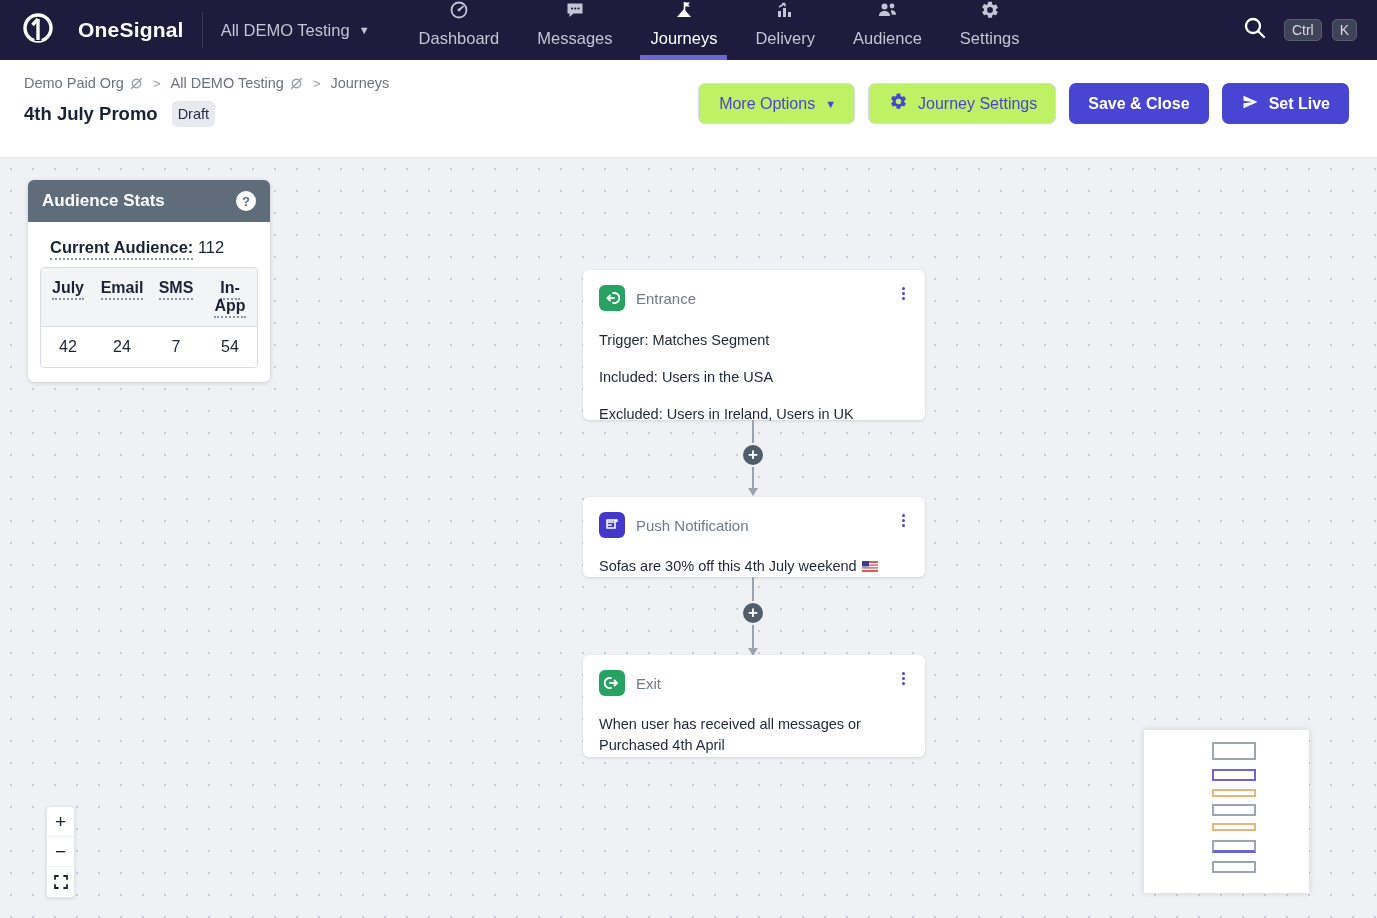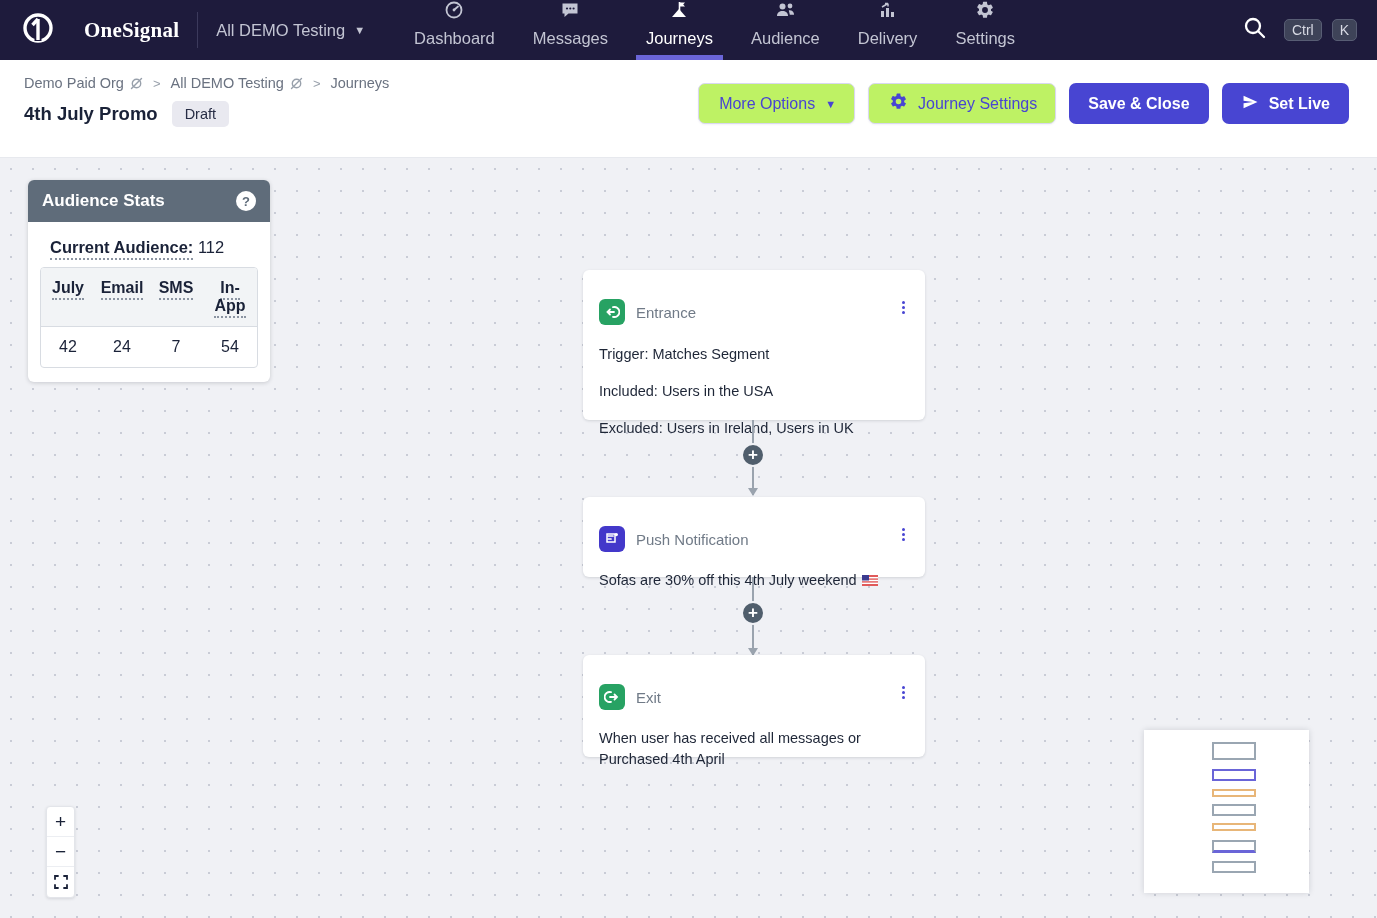--- a/index.html
+++ b/index.html
@@ -1,21 +1,21 @@
 <!DOCTYPE html>
 <html><head>
 <meta charset="utf-8">
 <style>
   * { margin:0; padding:0; box-sizing:border-box; }
   html,body { width:1377px; height:918px; overflow:hidden; background:#f0f1f5;
     font-family:"Liberation Sans","DejaVu Sans",sans-serif; }
 
   
   .navbar { height:60px; background:#1e1b3c; display:flex; align-items:center; padding:0 20px; }
-  .brand { display:flex; align-items:center; gap:28px;font-family:Liberation Serif, serif; }
+  .brand { display:flex; align-items:center; gap:22px; }
   .brand-name { color:#ffffff; font-size:21px; font-weight:bold; letter-spacing:.2px; }
   .nav-divider { width:1px; height:36px; background:#3c3a5c; margin:0 18px; }
   .app-switcher { display:flex; align-items:center; gap:9px; color:#c3c5d3; font-size:16.5px; cursor:pointer; }
   .caret { font-size:11px; color:#c3c5d3; }
   .nav-items { display:flex; align-items:center; margin-left:30px; height:60px; }
   .nav-item { position:relative; display:flex; align-items:center; gap:9px; height:60px;
     color:#c3c5d3; font-size:16.5px; margin:0 19px; cursor:pointer;flex-direction:column; }
   .nav-item svg { display:block; }
   .nav-item.active { color:#ffffff; }
   .nav-item.active::after { content:""; position:absolute; left:-10px; right:-10px; bottom:0;
@@ -26,21 +26,21 @@
 
   
   .subheader { height:98px; background:#ffffff; border-bottom:1px solid #e7e9ee;
     display:flex; justify-content:space-between; align-items:flex-start; padding:15px 28px 0 24px; }
   .breadcrumb { display:flex; align-items:center; gap:10px; font-size:14.5px; color:#6a7280; }
   .crumb { display:flex; align-items:center; gap:6px; cursor:pointer; }
   .crumb-sep { color:#98a0ab; font-size:13px; }
   .titlerow { display:flex; align-items:center; margin-top:10px; }
   .page-title { font-size:18.5px; font-weight:bold; color:#1a2238; }
   .status-badge { margin-left:14px; background:#e9e9f0; color:#272d45; font-size:14.5px;
-    padding:5px 13px; border-radius:5px; }
+    padding:5px 6px; border-radius:5px; }
   .actions { display:flex; align-items:center; margin-top:8px; }
   .btn { display:flex; align-items:center; gap:10px; height:41px; padding:0 18px;
     border-radius:7px; font-size:16px; cursor:pointer; margin-left:13px; border:1px solid transparent; }
   .btn-ghost { background:#bef264; border-color:#d9d8f0; color:#4845d2; box-shadow:0 1px 2px rgba(30,27,76,.05);padding-left:20px; }
   .btn-solid { background:#4845d2; color:#ffffff; font-weight:bold; }
   .btn .caret { color:#4845d2; }
 
   
   .canvas { position:relative; width:1377px; height:760px; background:#f0f1f5;
     background-image:radial-gradient(#c9ccd6 1.3px, transparent 1.4px); background-size:22px 22px; }
@@ -56,21 +56,21 @@
   .current-aud { font-size:16.5px; color:#1a2238; padding:4px 0 10px; }
   .current-aud .lbl { font-weight:bold; border-bottom:2px dotted #8b94a2; padding-bottom:2px;margin-left:10px; }
   .stats-table { border:1px solid #d8dce2; border-radius:4px; overflow:hidden; }
   .stats-row { display:flex; }
   .stats-row.head { background:#f2f4f6; border-bottom:1px solid #d8dce2; }
   .stats-cell { flex:1; text-align:center; padding:11px 4px; font-size:16px; color:#1a2238; }
   .stats-row.head .stats-cell span { font-weight:bold; border-bottom:2px dotted #8b94a2; padding-bottom:2px; }
 
   
   .node { position:absolute; left:583px; width:342px; background:#ffffff; border-radius:6px;
-    box-shadow:0 1px 3px rgba(20,25,40,.14); padding:29px 16px; }
+    box-shadow:0 1px 3px rgba(20,25,40,.14); padding:15px 16px; }
   .node-head { display:flex; align-items:center; gap:11px; }
   .node-icon { width:26px; height:26px; border-radius:6px; display:flex; align-items:center; justify-content:center; }
   .node-icon.green { background:#27a263; }
   .node-icon.indigo { background:#4338ca; }
   .node-title { font-size:15px; color:#707a87; }
   .kebab { margin-left:auto; align-self:flex-start; color:#4845d2; font-size:15px; letter-spacing:0;
     line-height:5px; cursor:pointer; display:flex; flex-direction:column; gap:2px; padding:2px 4px; }
   .kebab i { width:3px; height:3px; border-radius:50%; background:#4845d2; display:block; }
   .node-line { font-size:14.5px; color:#1e2637; margin-top:21px; }
   .node-msg { font-size:14.5px; color:#1e2637; margin-top:18px; line-height:1.45; }
@@ -149,39 +149,39 @@
         <svg width="20" height="20" viewBox="0 0 20 20">
           <path d="M3 17 L10 9 L17 17 z" fill="#ffffff"></path>
           <path d="M10.5 2 v9" stroke="#ffffff" stroke-width="1.6"></path>
           <path d="M10.5 2.5 h5.5 l-1.8 2 l1.8 2 h-5.5 z" fill="#ffffff"></path>
         </svg>
       </span>
       <span>Journeys</span>
     </div>
     <div class="nav-item">
       <span>
+        <svg width="20" height="20" viewBox="0 0 20 20">
+          <rect x="3" y="11" width="3" height="6" fill="#c3c5d3"></rect>
+          <rect x="8" y="8" width="3" height="9" fill="#c3c5d3"></rect>
+          <rect x="13" y="12" width="3" height="5" fill="#c3c5d3"></rect>
+          <path d="M4 7 L10 3.5 M10 3.5 l-3 0 M10 3.5 l0 3" stroke="#c3c5d3" stroke-width="1.5" fill="none"></path>
+        </svg>
+      </span>
+      <span>Delivery</span>
+    </div>
+    <div class="nav-item">
+      <span>
         <svg width="21" height="20" viewBox="0 0 21 20">
           <circle cx="7.5" cy="6.5" r="3" fill="#c3c5d3"></circle>
           <path d="M2 16 c0-3.2 2.4-5 5.5-5 s5.5 1.8 5.5 5 z" fill="#c3c5d3"></path>
           <circle cx="15" cy="6" r="2.4" fill="#c3c5d3"></circle>
           <path d="M13.8 10.3 c3-.4 5.3 1.5 5.3 4.4 h-4.3" fill="#c3c5d3"></path>
         </svg>
       </span>
       <span>Audience</span>
-    </div>
-    <div class="nav-item">
-      <span>
-        <svg width="20" height="20" viewBox="0 0 20 20">
-          <rect x="3" y="11" width="3" height="6" fill="#c3c5d3"></rect>
-          <rect x="8" y="8" width="3" height="9" fill="#c3c5d3"></rect>
-          <rect x="13" y="12" width="3" height="5" fill="#c3c5d3"></rect>
-          <path d="M4 7 L10 3.5 M10 3.5 l-3 0 M10 3.5 l0 3" stroke="#c3c5d3" stroke-width="1.5" fill="none"></path>
-        </svg>
-      </span>
-      <span>Delivery</span>
     </div>
     <div class="nav-item">
       <span>
         <svg width="20" height="20" viewBox="0 0 24 24" fill="#c3c5d3">
           <path d="M19.14 12.94a7 7 0 0 0 .06-.94 7 7 0 0 0-.06-.94l2.03-1.58a.5.5 0 0 0 .12-.64l-1.92-3.32a.5.5 0 0 0-.61-.22l-2.39.96a7.3 7.3 0 0 0-1.62-.94l-.36-2.54A.5.5 0 0 0 13.9 2h-3.8a.5.5 0 0 0-.5.42l-.36 2.54c-.59.24-1.13.56-1.62.94l-2.39-.96a.5.5 0 0 0-.61.22L2.7 8.48a.5.5 0 0 0 .12.64l2.03 1.58a7 7 0 0 0 0 1.88l-2.03 1.58a.5.5 0 0 0-.12.64l1.92 3.32c.14.24.42.34.61.22l2.39-.96c.49.38 1.03.7 1.62.94l.36 2.54a.5.5 0 0 0 .5.42h3.8a.5.5 0 0 0 .5-.42l.36-2.54c.59-.24 1.13-.56 1.62-.94l2.39.96c.24.1.47 0 .61-.22l1.92-3.32a.5.5 0 0 0-.12-.64zM12 15.5A3.5 3.5 0 1 1 15.5 12 3.5 3.5 0 0 1 12 15.5z"></path>
         </svg>
       </span>
       <span>Settings</span>
     </div>
   </div>

